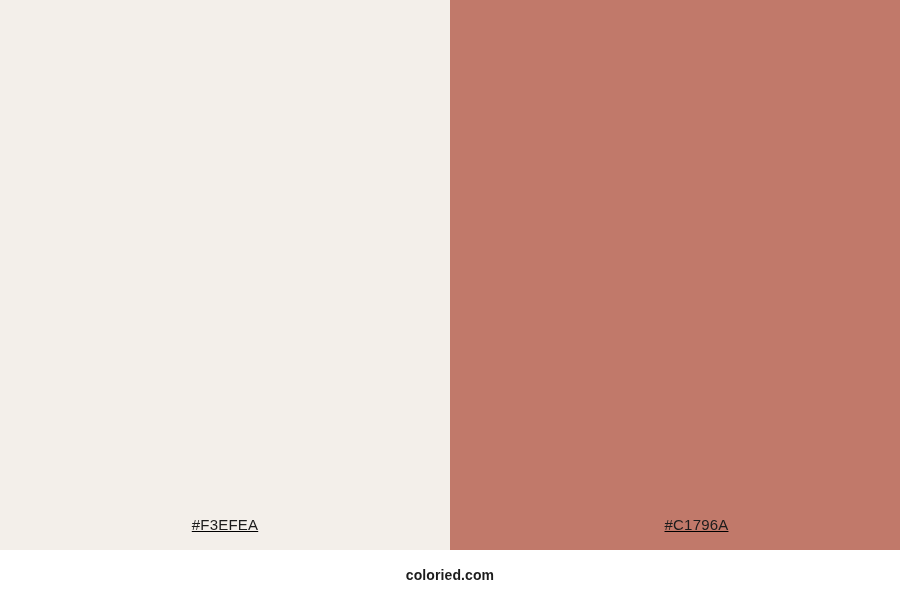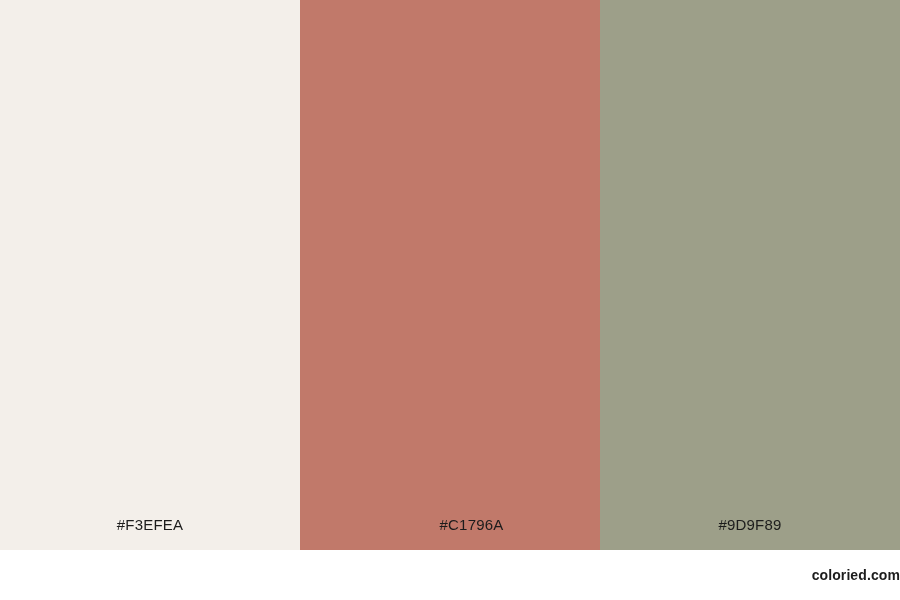--- a/index.html
+++ b/index.html
@@ -18,20 +18,21 @@
     height: 600px;
     display: flex;
     flex-direction: column;
     background: #ffffff;
   }
   #swatch-strip {
     width: 900px;
     height: 550px;
     display: flex;
     flex-direction: row;
+    text-decoration: underline;
   }
   .swatch {
     flex: 1 1 0;
     height: 550px;
     position: relative;
     display: flex;
     align-items: flex-end;
     justify-content: center;
   }
   .swatch-label {
@@ -45,21 +46,21 @@
     line-height: 1;
     padding-bottom: 18px;
     user-select: none;
   }
   #footer-bar {
     width: 900px;
     height: 50px;
     background: #ffffff;
     display: flex;
     align-items: center;
-    justify-content: flex-end;
+    justify-content: center;
   }
   #site-credit {
     font-family: "Liberation Sans", sans-serif;
     font-size: 14px;
     font-weight: 700;
     color: #1c1c1c;
     letter-spacing: 0.1px;
     line-height: 1;
   }
 </style>
@@ -72,23 +73,20 @@
 
     <div class="swatch" style="background-color: rgb(243, 239, 234);">
       <span class="swatch-label" style="color: rgb(28, 28, 28);">#F3EFEA</span>
     </div>
 
 
     <div class="swatch" style="background-color: rgb(193, 121, 106);">
       <span class="swatch-label" style="color: rgb(28, 28, 28); padding-left: 43px;">#C1796A</span>
     </div>
 
-    <div class="swatch" style="background-color: rgb(157, 159, 137);">
-      <span class="swatch-label" style="color: rgb(28, 28, 28);">#9D9F89</span>
-    </div>
 
 
   </div>
 
   <div id="footer-bar">
     <span id="site-credit">coloried.com</span>
   </div>
 
 </div>
 

